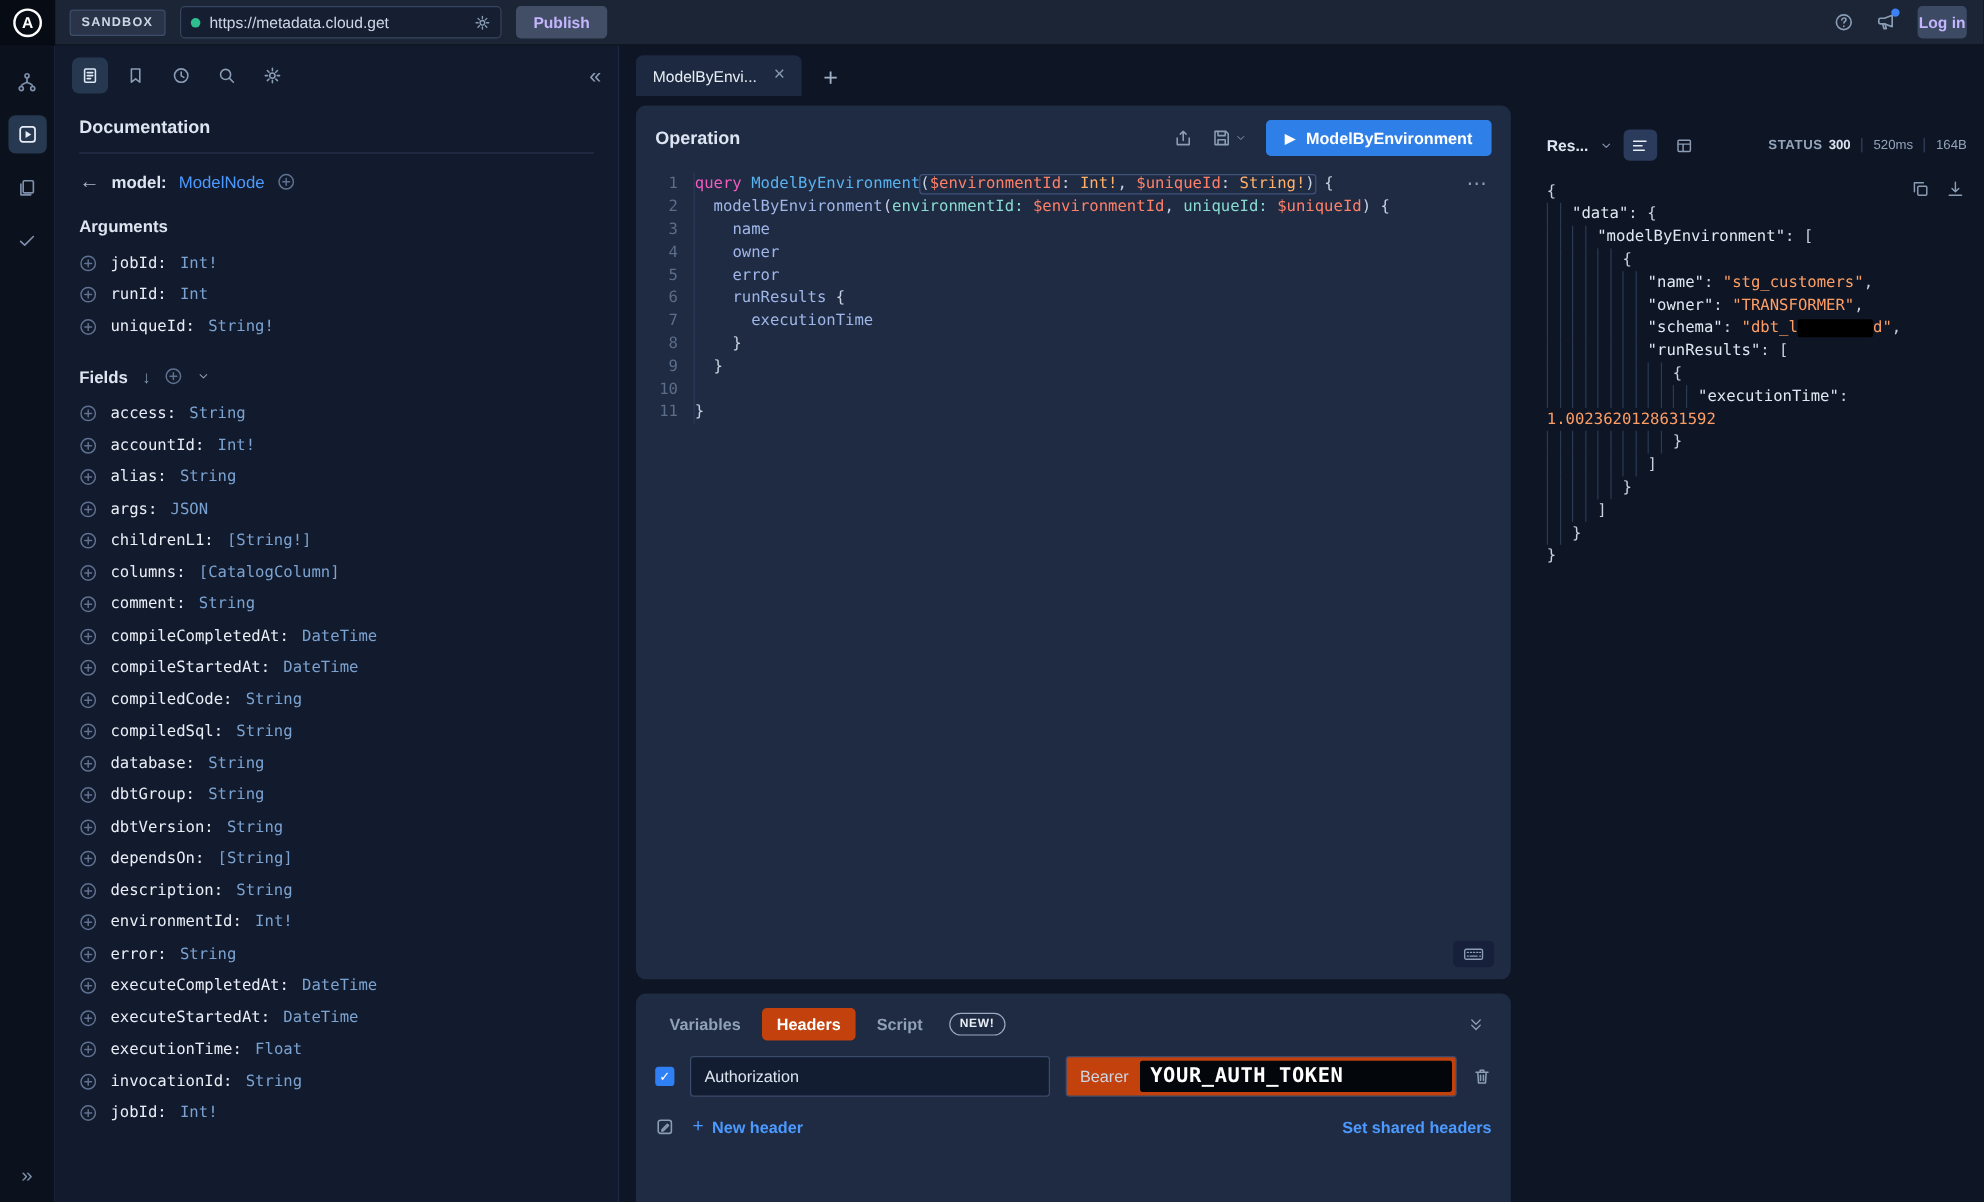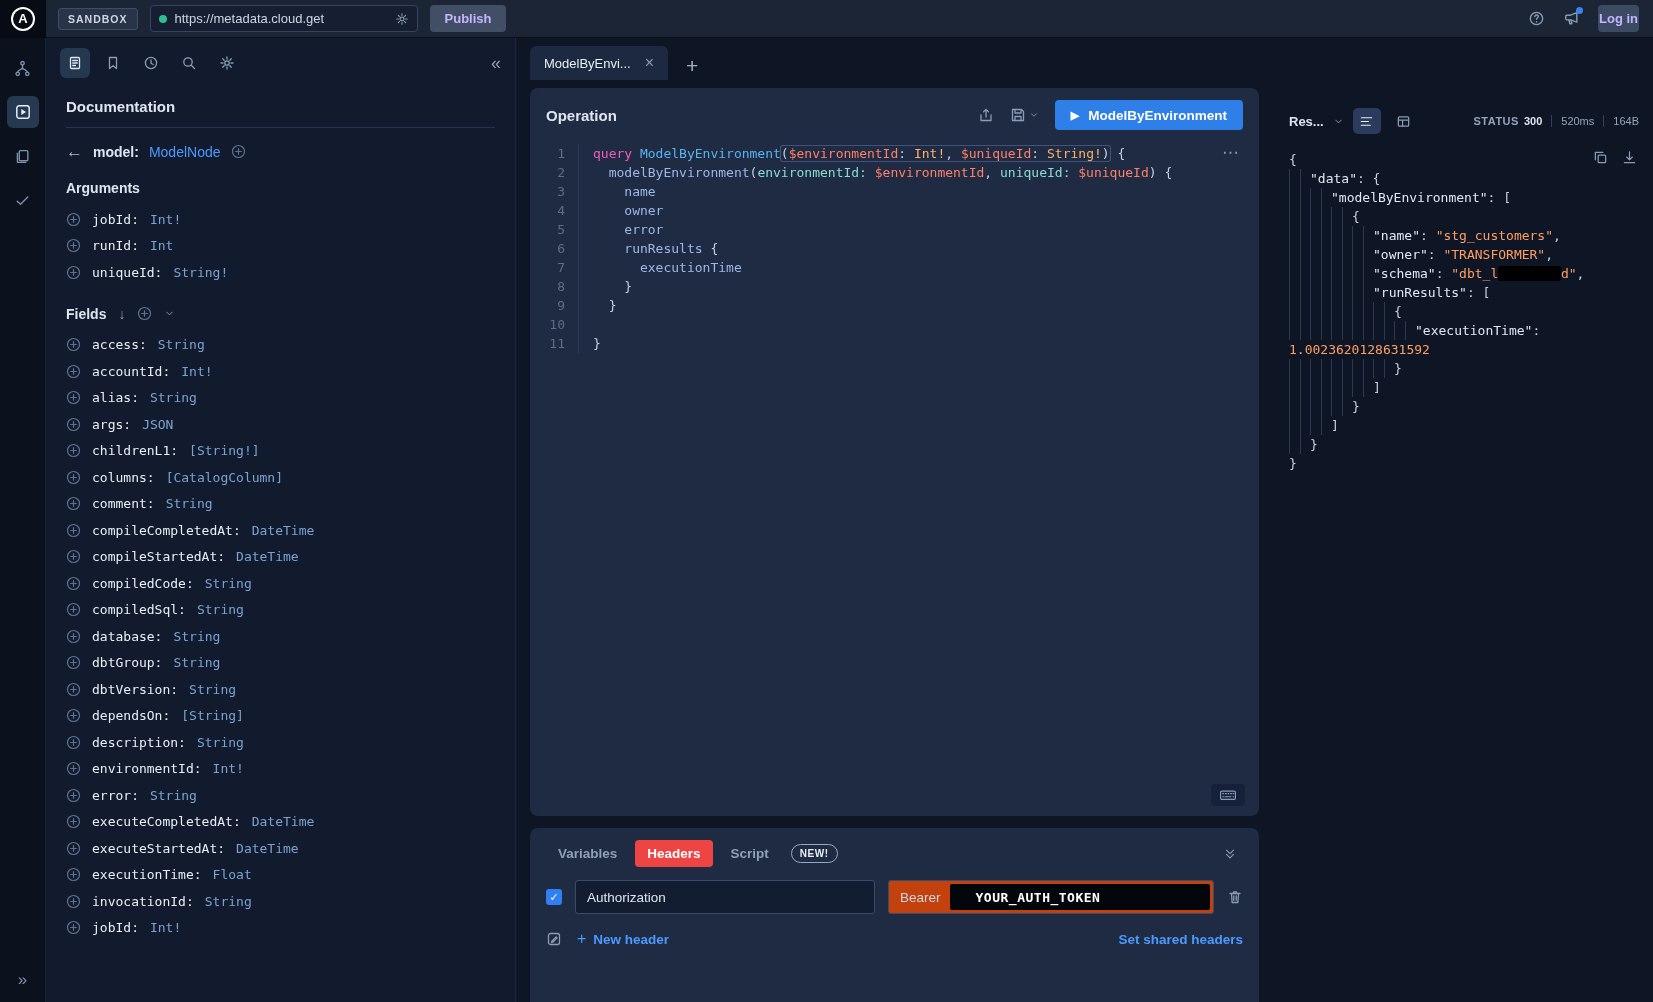--- a/index.html
+++ b/index.html
@@ -68,40 +68,40 @@
   .op-card{background:var(--card);border-radius:8px;flex:1;display:flex;flex-direction:column;position:relative;min-height:0;}
   .op-head{display:flex;align-items:center;padding:12px 16px 10px;gap:16px;}
   .op-title{font-size:15px;font-weight:700;}
   .op-actions{margin-left:auto;display:flex;align-items:center;gap:16px;color:#8b9cb5;}
   .save-group{display:flex;align-items:center;gap:3px;}
   .run-btn{background:var(--accent);color:#fff;border:none;border-radius:4px;height:30px;padding:0 16px;display:flex;align-items:center;gap:9px;font-size:13.5px;font-weight:700;font-family:inherit;}
   .run-tri{font-size:11px;}
   .editor{flex:1;position:relative;padding-top:4px;overflow:hidden;}
   .code-line{display:flex;font-family:"DejaVu Sans Mono",monospace;font-size:13px;line-height:19px;}
   .gutter{width:48px;text-align:right;padding-right:13px;color:#5c6d8a;flex:none;}
-  .code-text{border-left:1px solid #2c3a57;padding-left:14px;white-space:pre;color:#c6d1e2;text-align:right;}
+  .code-text{border-left:1px solid #2c3a57;padding-left:0;white-space:pre;color:#c6d1e2;text-align:right;}
   .t-kw{color:#f25cc1}.t-op{color:#58b3f0}.t-vr{color:#ff8069}.t-ty{color:#ffb169}
   .t-pu{color:#c6d1e2}.t-fd{color:#9fb6e8}.t-ar{color:#8adcd2}
   .hlbox{box-shadow:0 0 0 1px #41537a;border-radius:2px;}
   .op-menu{position:absolute;top:4px;right:18px;color:#8b9cb5;font-size:17px;letter-spacing:2px;line-height:1;}
   .kbd-hint{position:absolute;bottom:10px;right:14px;background:#16203a;border-radius:4px;padding:4px 7px;color:#8b9cb5;display:flex;}
 
   
   .bottom-card{background:var(--card);border-radius:8px 8px 0 0;margin-top:12px;height:174px;padding:12px 16px;display:flex;flex-direction:column;gap:13px;flex:none;}
   .bp-tabs{display:flex;align-items:center;gap:6px;}
   .bp-tab{color:#8fa0b8;font-size:13.5px;font-weight:600;padding:6px 12px;border-radius:4px;}
-  .bp-tab.active{background:#ef4444;color:#fff;}
+  .bp-tab.active{background:#c2410c;color:#fff;}
   .badge-new{border:1px solid #99a8c0;border-radius:10px;color:#e8eef5;font-size:10px;font-weight:700;padding:3px 8px;margin-left:4px;letter-spacing:.5px;}
   .bp-collapse{margin-left:auto;color:#8b9cb5;margin-right:6px;}
   .hdr-row{display:flex;align-items:center;gap:13px;}
   .chk{width:16px;height:16px;background:#2f80f5;border-radius:3px;color:#fff;font-size:11px;display:flex;align-items:center;justify-content:center;flex:none;}
   .hdr-name{width:300px;height:34px;background:#131d31;border:1px solid var(--border2);border-radius:3px;color:#dde5f1;font-size:13.5px;padding:0 11px;font-family:inherit;}
   .hdr-val{flex:1;height:34px;background:#c2410c;border:1px solid var(--border2);border-radius:3px;display:flex;align-items:center;padding-left:11px;gap:9px;min-width:0;}
   .hdr-prefix{color:#cdd6e4;font-size:13.5px;flex:none;}
-  .tok{flex:1;align-self:stretch;margin:3px 3px 3px 0;background:#03060b;color:#fff;font-family:"DejaVu Sans Mono",monospace;font-size:13px;font-weight:700;display:flex;align-items:center;padding:0 26px;letter-spacing:.5px;border-radius:2px;}
+  .tok{flex:1;align-self:stretch;margin:3px 3px 3px 0;background:#03060b;color:#fff;font-family:"DejaVu Sans Mono",monospace;font-size:17px;font-weight:700;display:flex;align-items:center;padding:0 9px;letter-spacing:.5px;border-radius:2px;}
   .bp-foot{display:flex;align-items:center;gap:15px;margin-top:4px;}
   .link-blue{color:var(--blue);font-size:13.5px;font-weight:700;display:flex;align-items:center;gap:7px;}
   .plus-glyph{font-size:16px;font-weight:400;line-height:1;}
   .foot-right{margin-left:auto;}
 
   
   .resp{width:380px;padding:70px 14px 0 16px;position:relative;}
   .resp-head{display:flex;align-items:center;gap:9px;}
   .resp-title{font-size:13px;font-weight:700;white-space:nowrap;}
   .resp-iconbtn{width:28px;height:26px;border-radius:5px;display:flex;align-items:center;justify-content:center;color:#8b9cb5;}

